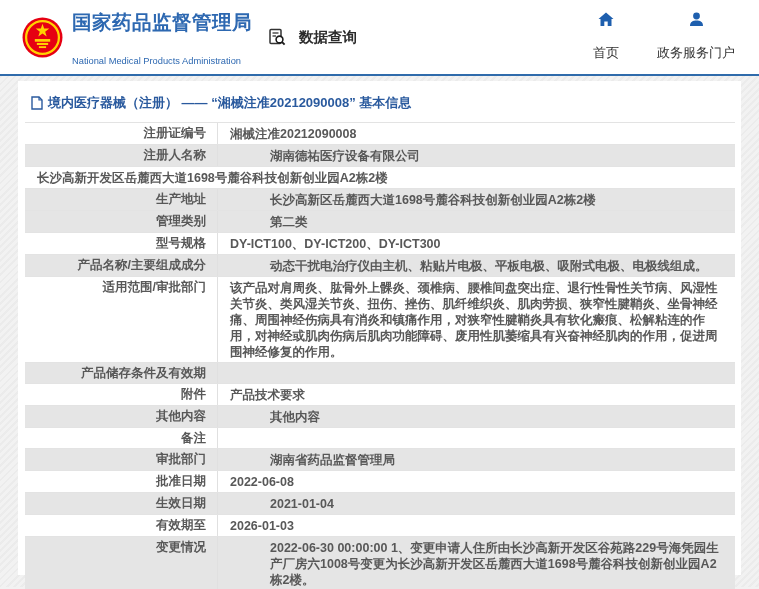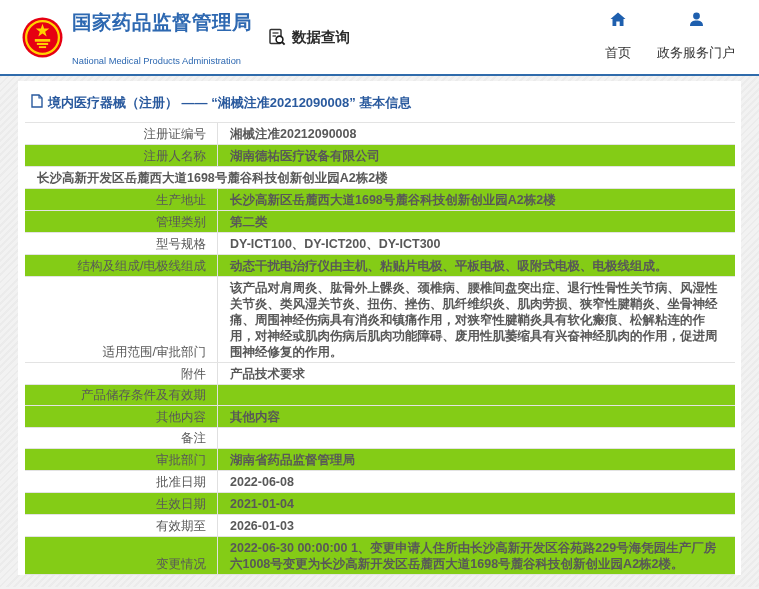--- a/index.html
+++ b/index.html
@@ -7,42 +7,42 @@
     font-family:"Liberation Sans","DejaVu Sans",sans-serif; }
   body { background:#f2f2f2; }
 
   
   .header { height:76px; background:#fff; display:flex; align-items:center;
     padding:0 18px 0 22px; border-bottom:2px solid #2f6bab; }
   .emblem { width:41px; height:41px; margin-right:9px; flex:0 0 auto; }
   .title-block { display:flex; flex-direction:column; justify-content:center; margin-right:14px;gap:8px; }
   .title-cn { font-size:19.5px; font-weight:bold; color:#2d68b1; letter-spacing:.5px; white-space:nowrap; }
   .title-en { font-size:9.3px; color:#2d68b1; margin-top:12px; white-space:nowrap; }
-  .data-query { display:flex; align-items:center; gap:5px; margin-left:2px; cursor:pointer; }
+  .data-query { display:flex; align-items:center; gap:12px; margin-left:2px; cursor:pointer; }
   .data-query span { font-size:14.5px; color:#2b2b2b; font-weight:600; }
   .hnav { margin-left:auto; display:flex; gap:26px; padding-right:6px; }
-  .hnav-item { display:flex; flex-direction:column; align-items:center; gap:17px; cursor:pointer; }
+  .hnav-item { display:flex; flex-direction:column; align-items:center; gap:17px; cursor:pointer;margin-left:12px; }
   .hnav-item .lbl { font-size:13px; color:#333; white-space:nowrap; }
 
   
   .page-bg { height:511px; padding:5px 18px 0 18px;
     background:#f2f2f2;
     background-image:repeating-linear-gradient(135deg, rgba(0,0,0,0.028) 0 2px, transparent 2px 5px); }
   .panel { background:#fff; height:494px; padding:9px 7px 10px 7px; }
 
-  .breadcrumb { display:flex; align-items:flex-start; gap:5px; padding:4px 6px 10px 6px;
+  .breadcrumb { display:flex; align-items:center; gap:5px; padding:4px 6px 10px 6px;
     font-size:13px; font-weight:600; color:#2a5a9e; }
 
   
   .info-table { width:710px; border-top:1px solid #e3e3e3; font-size:12.5px; color:#585858; }
   .trow { display:flex; border-bottom:1px solid #e3e3e3; min-height:21px; }
-  .trow.alt { background:#84cc16; }
+  .trow.alt { background:#e5e5e5;gap:40px; }
   .tlabel { width:193px; flex:0 0 193px; text-align:right; padding:3px 11px 2px 4px;
-    border-right:1px solid #e0e0e0; display:flex; justify-content:flex-end; align-items:flex-end; gap:3px;
-    line-height:15px; }
+    border-right:1px solid #e0e0e0; display:flex; justify-content:flex-end; align-items:flex-start; gap:3px;
+    line-height:15px;font-weight:bold; }
   .tvalue { flex:1; padding:3px 10px 2px 12px; display:flex; align-items:center; line-height:16px;font-weight:bold; }
 </style>
 </head>
 <body>
 
 <div class="header">
   <svg class="emblem" viewBox="0 0 40 40">
     <circle cx="20" cy="20" r="19.5" fill="#e60012"></circle>
     <circle cx="20" cy="20" r="16" fill="none" stroke="#ffd200" stroke-width="2.2"></circle>
     <polygon points="20,6.5 21.6,11.3 26.6,11.3 22.6,14.3 24.1,19 20,16.1 15.9,19 17.4,14.3 13.4,11.3 18.4,11.3" fill="#ffd200"></polygon>
@@ -127,62 +127,62 @@
 
       <div class="trow">
         <div class="tlabel">
             <span>型号规格</span>
           </div>
         <div class="tvalue">DY-ICT100、DY-ICT200、DY-ICT300</div>
       </div>
 
       <div class="trow alt">
         <div class="tlabel">
-            <span>结构及组成/电极线组成</span>
+            <span>产品名称/主要组成成分</span>
           </div>
         <div class="tvalue">动态干扰电治疗仪由主机、粘贴片电极、平板电极、吸附式电极、电极线组成。</div>
       </div>
 
       <div class="trow">
         <div class="tlabel">
             <span>适用范围/审批部门</span>
           </div>
         <div class="tvalue">该产品对肩周炎、肱骨外上髁炎、颈椎病、腰椎间盘突出症、退行性骨性关节病、风湿性关节炎、类风湿关节炎、扭伤、挫伤、肌纤维织炎、肌肉劳损、狭窄性腱鞘炎、坐骨神经痛、周围神经伤病具有消炎和镇痛作用，对狭窄性腱鞘炎具有软化瘢痕、松解粘连的作用，对神经或肌肉伤病后肌肉功能障碍、废用性肌萎缩具有兴奋神经肌肉的作用，促进周围神经修复的作用。</div>
       </div>
 
+      <div class="trow alt">
+        <div class="tlabel">
+            <span>产品储存条件及有效期</span>
+          </div>
+        <div class="tvalue"></div>
+      </div>
+
       <div class="trow">
         <div class="tlabel">
             <span>附件</span>
           </div>
         <div class="tvalue">产品技术要求</div>
       </div>
 
       <div class="trow alt">
         <div class="tlabel">
-            <span>产品储存条件及有效期</span>
+            <span>其他内容</span>
+          </div>
+        <div class="tvalue">其他内容</div>
+      </div>
+
+      <div class="trow">
+        <div class="tlabel">
+            <span>备注</span>
           </div>
         <div class="tvalue"></div>
       </div>
 
       <div class="trow alt">
         <div class="tlabel">
-            <span>其他内容</span>
-          </div>
-        <div class="tvalue">其他内容</div>
-      </div>
-
-      <div class="trow">
-        <div class="tlabel">
-            <span>备注</span>
-          </div>
-        <div class="tvalue"></div>
-      </div>
-
-      <div class="trow alt">
-        <div class="tlabel">
             <span>审批部门</span>
           </div>
         <div class="tvalue">湖南省药品监督管理局</div>
       </div>
 
       <div class="trow">
         <div class="tlabel">
             <span>批准日期</span>
           </div>
         <div class="tvalue">2022-06-08</div>

